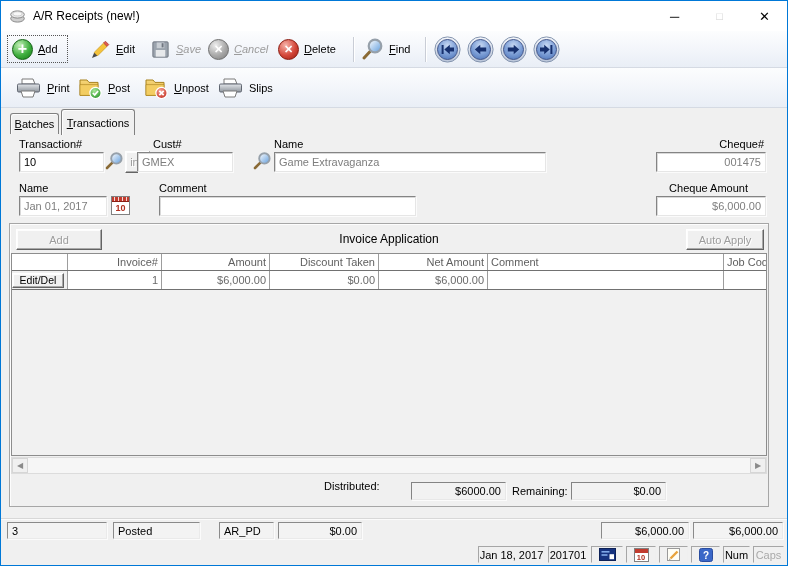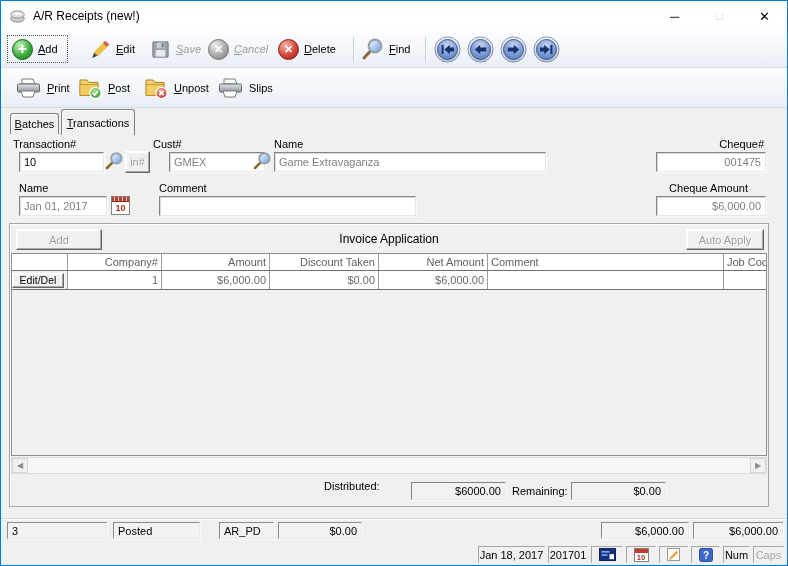--- a/index.html
+++ b/index.html
@@ -250,33 +250,33 @@
     </div>
   </div>
 
   <div class="tab inactive">
     <span><u>B</u>atches</span>
   </div>
   <div class="tab active">
     <span><u>T</u>ransactions</span>
   </div>
 
-  <div class="flabel" style="left:12px; top:137px">Transaction#</div>
+  <div class="flabel" style="left:18px; top:137px">Transaction#</div>
   <div class="flabel" style="left:152px; top:137px">Cust#</div>
   <div class="flabel" style="left:273px; top:137px">Name</div>
   <div class="flabel" style="right:23px; top:137px; position:absolute">Cheque#</div>
 
   <div class="field" style="left:18px; top:151px; width:85px">10</div>
   <svg style="position:absolute; left:103px; top:150px" width="20" height="20" viewBox="0 0 20 20">
     <line x1="3" y1="17" x2="8.6" y2="11.4" stroke="#8a6a35" stroke-width="2.6" stroke-linecap="round"></line>
     <circle cx="12.4" cy="7.4" r="5.2" fill="url(#lens)" stroke="#96a0aa" stroke-width="1.9"></circle>
   </svg>
   <div class="pushbtn disabled" style="position:absolute; left:124px; top:150px; width:25px; height:22px">in#</div>
 
-  <div class="field gray" style="left:168px; top:151px; width:96px">GMEX</div>
+  <div class="field gray" style="left:136px; top:151px; width:96px">GMEX</div>
   <svg style="position:absolute; left:251px; top:150px" width="20" height="20" viewBox="0 0 20 20">
     <line x1="3" y1="17" x2="8.6" y2="11.4" stroke="#8a6a35" stroke-width="2.6" stroke-linecap="round"></line>
     <circle cx="12.4" cy="7.4" r="5.2" fill="url(#lens)" stroke="#96a0aa" stroke-width="1.9"></circle>
   </svg>
   <div class="field gray" style="left:273px; top:151px; width:272px">Game Extravaganza</div>
   <div class="field gray rt" style="left:655px; top:151px; width:110px">001475</div>
 
   <div class="flabel" style="left:18px; top:181px">Name</div>
   <div class="flabel" style="left:158px; top:181px">Comment</div>
   <div class="flabel" style="right:39px; top:181px; position:absolute">Cheque Amount</div>
@@ -290,21 +290,21 @@
   <div class="field gray rt" style="left:655px; top:195px; width:110px">$6,000.00</div>
 
   <div class="invpanel">
     <div class="pushbtn disabled" style="position:absolute; left:6px; top:5px; width:86px; height:21px">Add</div>
     <div class="invtitle">Invoice Application</div>
     <div class="pushbtn disabled" style="position:absolute; right:4px; top:5px; width:78px; height:21px">Auto Apply</div>
 
     <div class="grid">
       <div class="grow head">
         <div class="gcell c0"></div>
-        <div class="gcell c1 rt">Company#</div>
+        <div class="gcell c1 rt">Invoice#</div>
         <div class="gcell c2 rt">Amount</div>
         <div class="gcell c3 rt">Discount Taken</div>
         <div class="gcell c4 rt">Net Amount</div>
         <div class="gcell c5">Comment</div>
         <div class="gcell last">Job Code</div>
       </div>
       <div class="grow datarow">
         <div class="gcell c0 actioncell">
           <div class="pushbtn" style="width:52px; height:15px; font-size:10.5px; color:#000">Edit/Del</div>
         </div>

